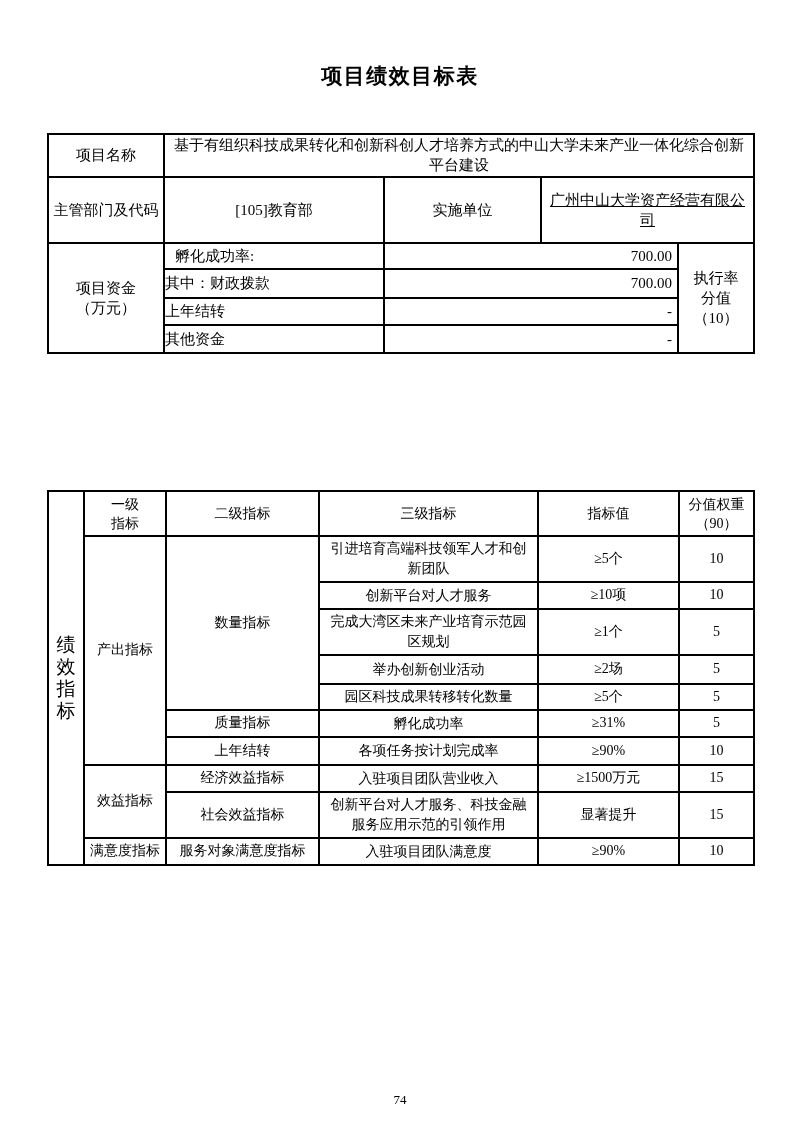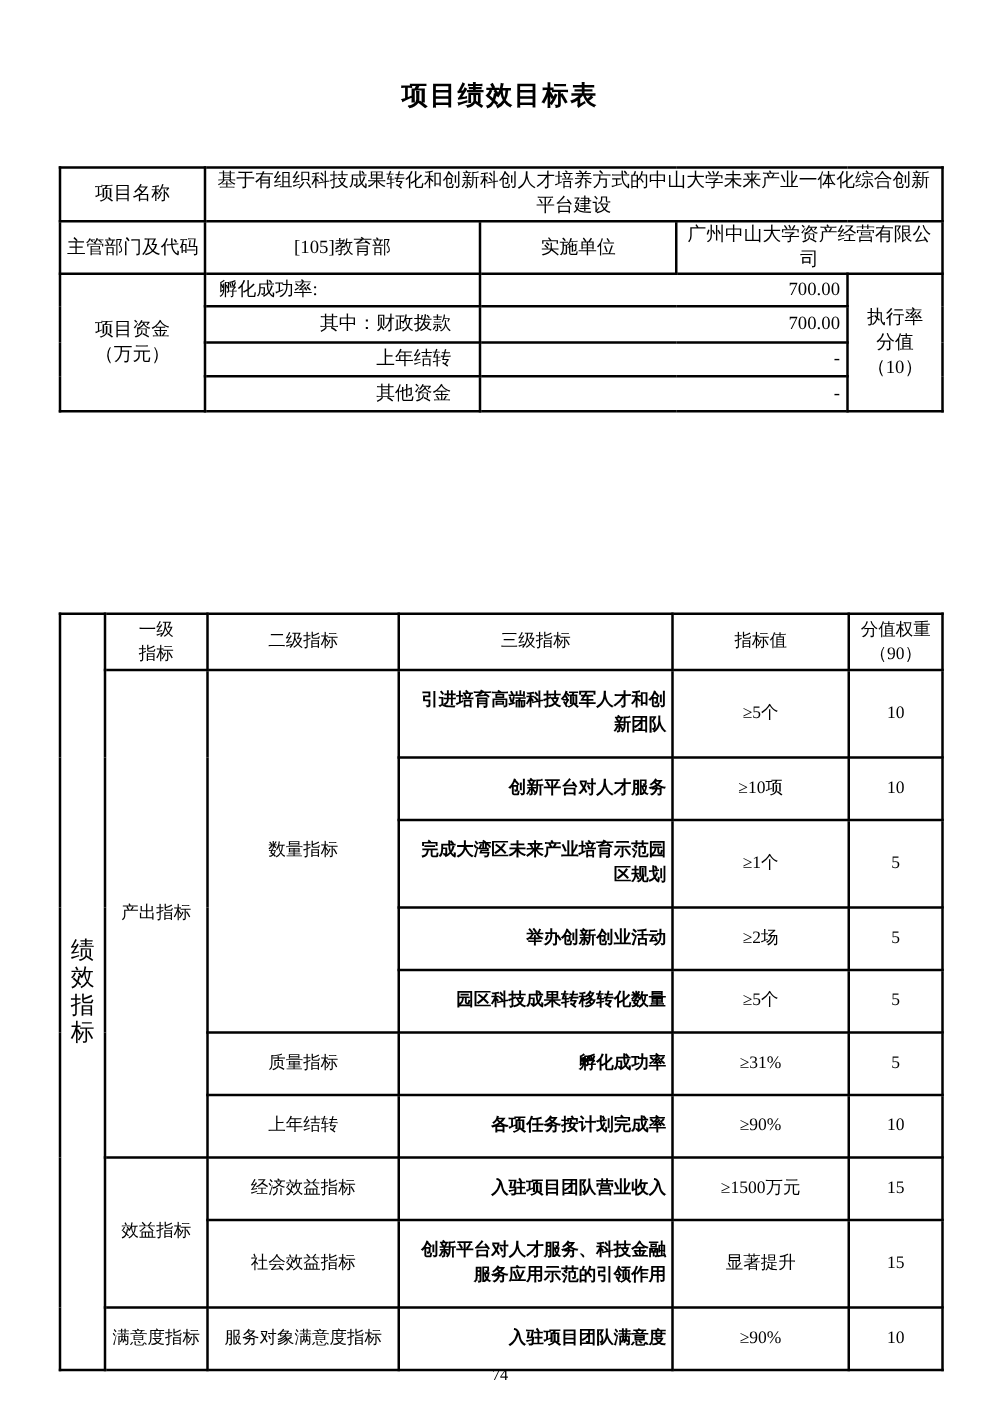--- a/index.html
+++ b/index.html
@@ -44,35 +44,34 @@
     font-size: 15px;
     line-height: 1.35;
     overflow: hidden;
   }
   .t1 { top: 133px; }
   .t2 { top: 327px; }
   .t3 { top: 490px; }
   .t3 td { font-size: 14px; }
 
   .pre { white-space: pre-line; }
-  .pad-wrap { padding: 0 6px; }
+  .pad-wrap { padding: 12px 6px; text-decoration: underline; }
   .name-wrap { padding: 0 3px; }
   .lbl-left  { text-align: left;  padding-left: 10px; }
-  .lbl-right { text-align: right; padding-right: 22px; }
+  .lbl-right { text-align: left; padding-right: 22px; }
   .val-right { text-align: right; padding-right: 5px; }
   .goal-text {
     text-align: left;
     padding: 0 10px 0 6px;
     line-height: 27px;
   }
   .l3 {
-    text-align: right;
-    padding: 14px 4px;
+    text-align: center;
+    padding: 2px 4px;
     line-height: 20px;
-    font-weight: bold;
   }
   .vstack {
     width: 1em;
     margin: 0 auto;
     word-break: break-all;
     text-align: center;
   }
   .vstack-goal { line-height: 17px; font-size: 14px; }
   .vstack-perf { line-height: 22px; font-size: 19px; }
   .hdr { line-height: 19px; }

